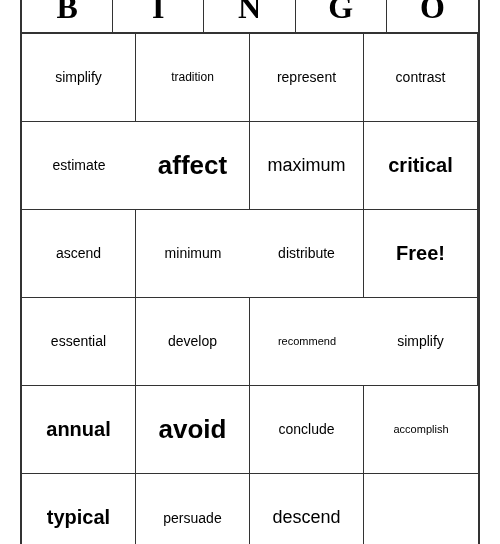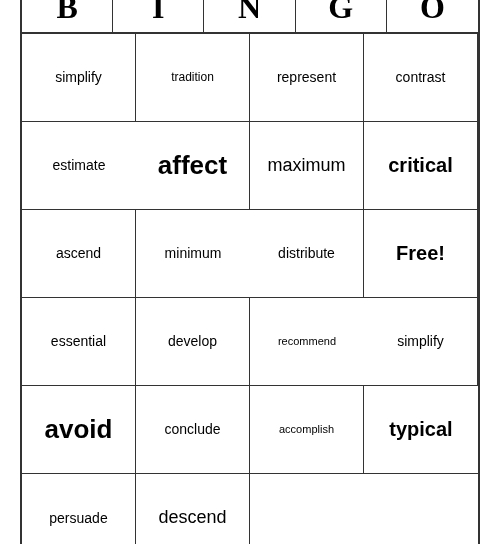--- a/index.html
+++ b/index.html
@@ -90,20 +90,21 @@
       <div class="bingo-cell" style="font-size: 18px;">maximum</div>
       <div class="bingo-cell" style="font-size: 20px; font-weight: bold;">critical</div>
       <div class="bingo-cell" style="font-size: 14px;">ascend</div>
       <div class="bingo-cell" style="font-size: 14px;">minimum</div>
       <div class="bingo-cell" style="font-size: 14px; text-align: right;">distribute</div>
       <div class="bingo-cell" style="font-size: 20px; font-weight: bold;">Free!</div>
       <div class="bingo-cell" style="font-size: 14px;">essential</div>
       <div class="bingo-cell" style="font-size: 14px;">develop</div>
       <div class="bingo-cell" style="font-size: 11px;">recommend</div>
       <div class="bingo-cell" style="font-size: 14px;">simplify</div>
+      <div class="bingo-cell" style="font-size: 20px; font-weight: bold;">annual</div>
       <div class="bingo-cell" style="font-size: 26px; font-weight: bold;">avoid</div>
       <div class="bingo-cell" style="font-size: 14px;">conclude</div>
       <div class="bingo-cell" style="font-size: 11px; text-align: center;">accomplish</div>
       <div class="bingo-cell" style="font-size: 20px; font-weight: bold;">typical</div>
       <div class="bingo-cell" style="font-size: 14px;">persuade</div>
       <div class="bingo-cell" style="font-size: 18px;">descend</div>
     </div>
 </div>
 
 </body></html>

